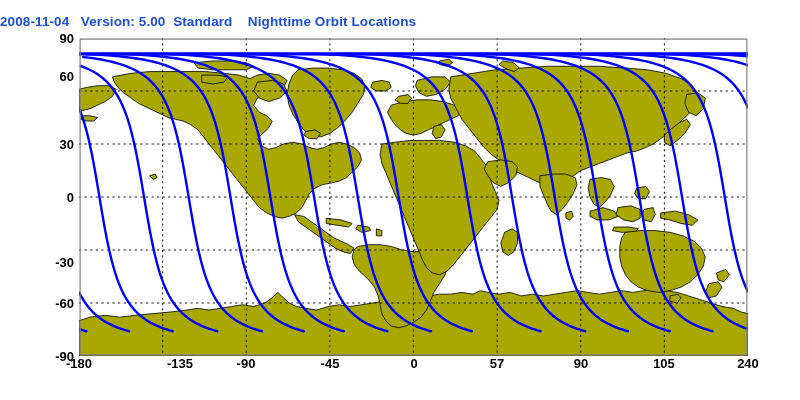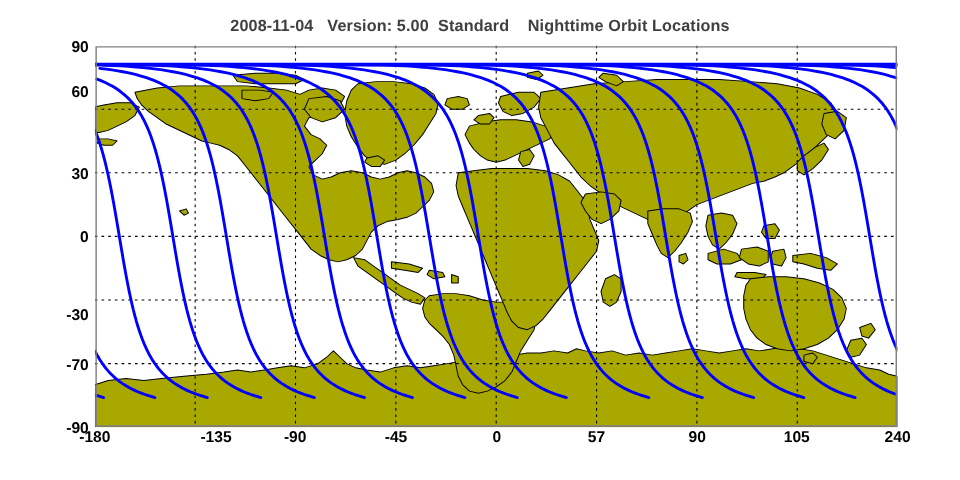--- a/index.html
+++ b/index.html
@@ -13,24 +13,24 @@
     height: 400px;
     background: #ffffff;
     font-family: "Liberation Sans", sans-serif;
     overflow: hidden;
   }
   #title {
     position: absolute;
     left: 0;
     top: 14px;
     width: 800px;
-    text-align: center;
+    text-align: left;
     font-size: 13.5px;
     font-weight: bold;
-    color: #404040;
+    color: #1d4ed8;
     letter-spacing: 0.1px;
     white-space: pre;
   }
   #plot {
     position: absolute;
     left: 79px;
     top: 38px;
     width: 669px;
     height: 318px;
   }
@@ -281,21 +281,21 @@
 
       <rect x="0.6" y="0.6" width="358.8" height="178.8" fill="none" stroke="#808080" stroke-width="1.2" vector-effect="non-scaling-stroke"></rect>
     </svg>
   </div>
 
   <div class="ytick" style="top:32px">90</div>
   <div class="ytick" style="top:70px">60</div>
   <div class="ytick" style="top:138px">30</div>
   <div class="ytick" style="top:191px">0</div>
   <div class="ytick" style="top:256px">-30</div>
-  <div class="ytick" style="top:297px">-70</div>
+  <div class="ytick" style="top:297px">-60</div>
   <div class="ytick" style="top:350px">-90</div>
 
   <div class="xtick" style="left:54px;  width:50px">-180</div>
   <div class="xtick" style="left:155px; width:50px">-135</div>
   <div class="xtick" style="left:221px; width:50px">-90</div>
   <div class="xtick" style="left:305px; width:50px">-45</div>
   <div class="xtick" style="left:389px; width:50px">0</div>
   <div class="xtick" style="left:472px; width:50px">57</div>
   <div class="xtick" style="left:556px; width:50px">90</div>
   <div class="xtick" style="left:639px; width:50px">105</div>

